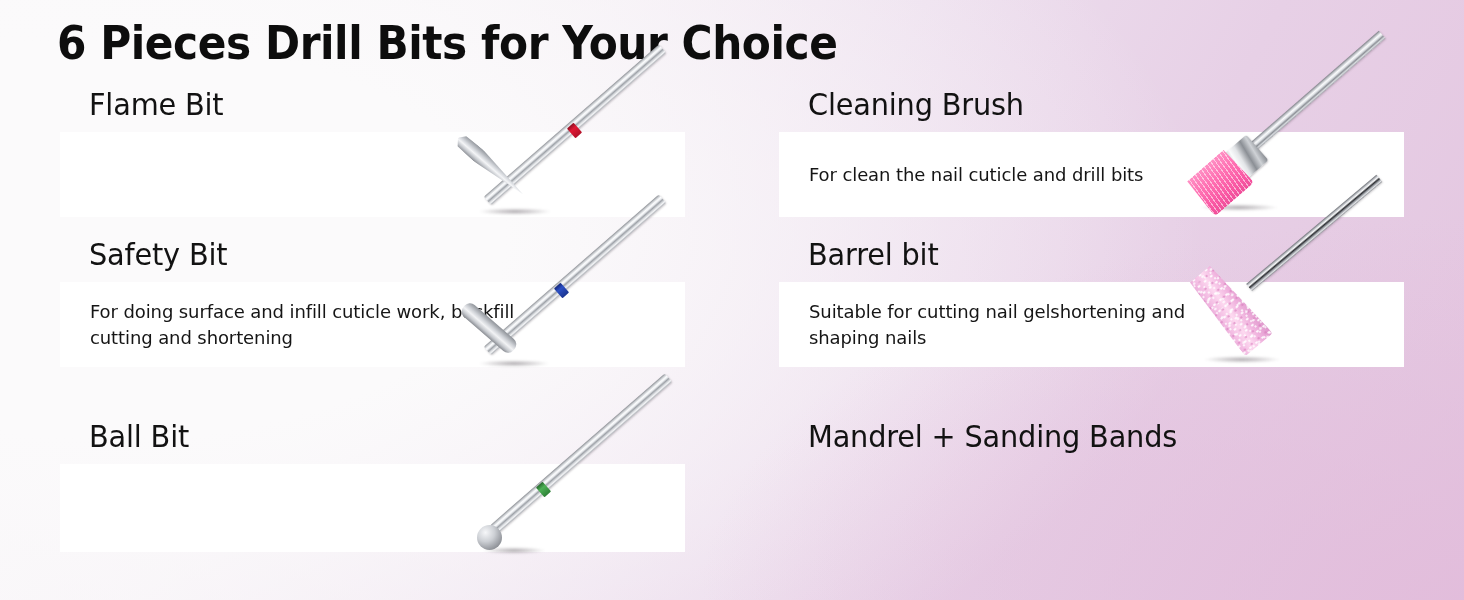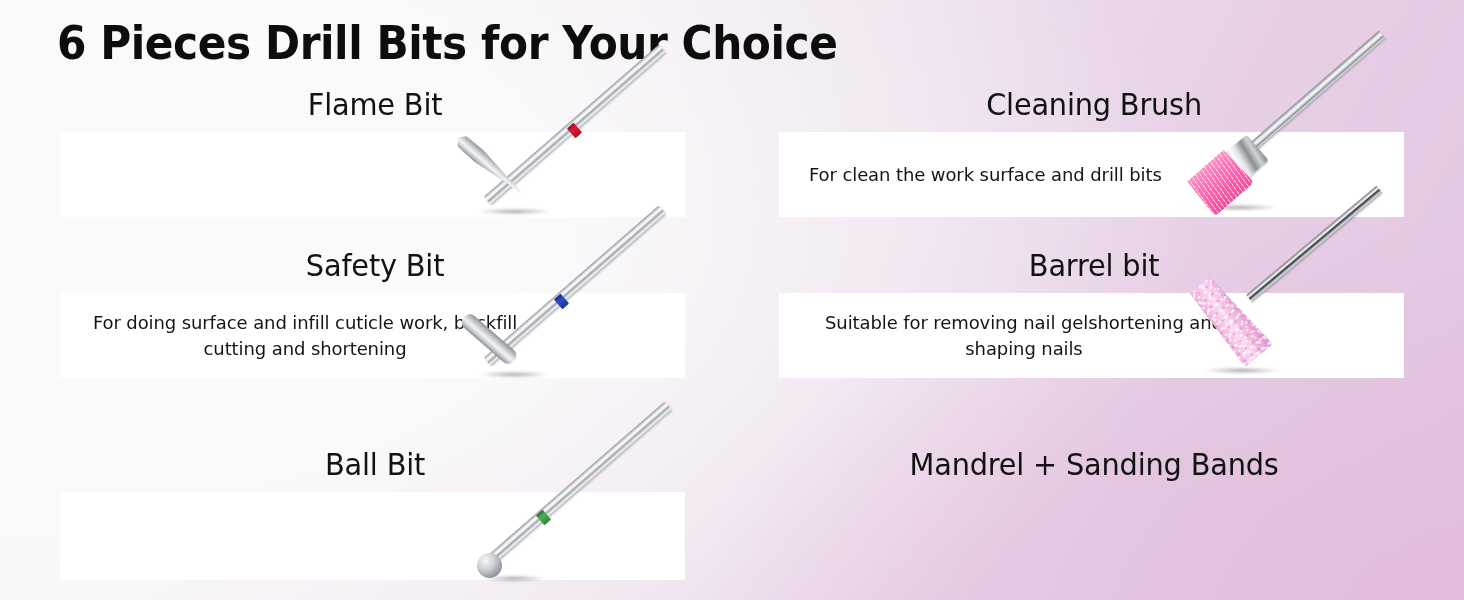--- a/index.html
+++ b/index.html
@@ -40,27 +40,26 @@
     color: #0d0d0d;
     transform: scaleX(.90);
     transform-origin: left center;
     white-space: nowrap;
   }
 
   
   .card {
     position: absolute;
     width: 625px;
-    text-align: center;
   }
   .card.col-left  { left: 60px; }
   .card.col-right { left: 779px; }
   .card.row-1 { top: 88px; }
-  .card.row-2 { top: 249px; }
-  .card.row-3 { top: 448px; }
+  .card.row-2 { top: 238px; }
+  .card.row-3 { top: 420px; }
 
   .card-heading {
     font-family: "DejaVu Sans", sans-serif;
     font-size: 30px;
     font-weight: 400;
     color: #121212;
     letter-spacing: -0.2px;
     margin-left: 29px;
     white-space: nowrap;
     line-height: 1.1;
@@ -321,21 +320,21 @@
         <div class="bit-rod"></div>
         <div class="bit-tip tip-flame grit"></div>
         <div class="bit-band" style="left:93px; bottom:86px; transform:rotate(-41deg); background:linear-gradient(180deg,#8d0f22 0%,#e01833 35%,#b31229 100%);"></div>
       </div>
     </div>
   </div>
 
   <div class="card col-right row-1">
     <div class="card-heading">Cleaning Brush</div>
     <div class="card-body">
-      <div class="card-desc">For clean the work surface and drill bits</div>
+      <div class="card-desc">For clean the nail cuticle and drill bits</div>
       <div class="brush-wrap">
         <div class="bit-shadow" style="left:4px; bottom:10px; width:78px;"></div>
         <div class="brush-rod"></div>
         <div class="brush-ferrule"></div>
         <div class="brush-bristles"></div>
       </div>
     </div>
   </div>
 
   <div class="card col-left row-2">
@@ -347,21 +346,21 @@
         <div class="bit-rod"></div>
         <div class="bit-tip tip-safety grit"></div>
         <div class="bit-band" style="left:80px; bottom:76px; transform:rotate(-41deg); background:linear-gradient(180deg,#15287a 0%,#2b4fc4 35%,#1b3590 100%);"></div>
       </div>
     </div>
   </div>
 
   <div class="card col-right row-2">
     <div class="card-heading">Barrel bit</div>
     <div class="card-body">
-      <div class="card-desc">Suitable for removing nail gelshortening and shaping nails</div>
+      <div class="card-desc">Suitable for cutting nail gelshortening and shaping nails</div>
       <div class="barrel-wrap">
         <div class="bit-shadow" style="left:14px; bottom:8px; width:76px;"></div>
         <div class="barrel-rod"></div>
         <div class="barrel-body"></div>
       </div>
     </div>
   </div>
 
   <div class="card col-left row-3">
     <div class="card-heading">Ball Bit</div>

